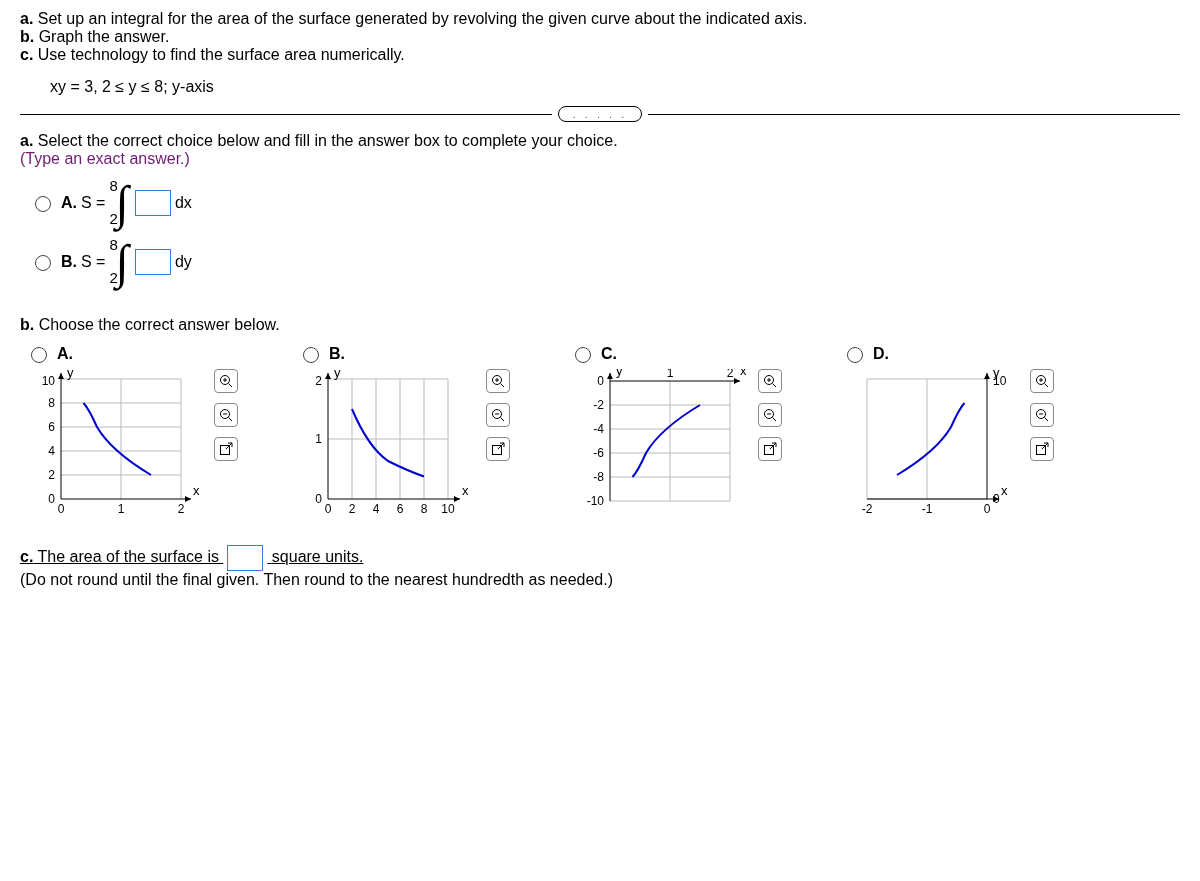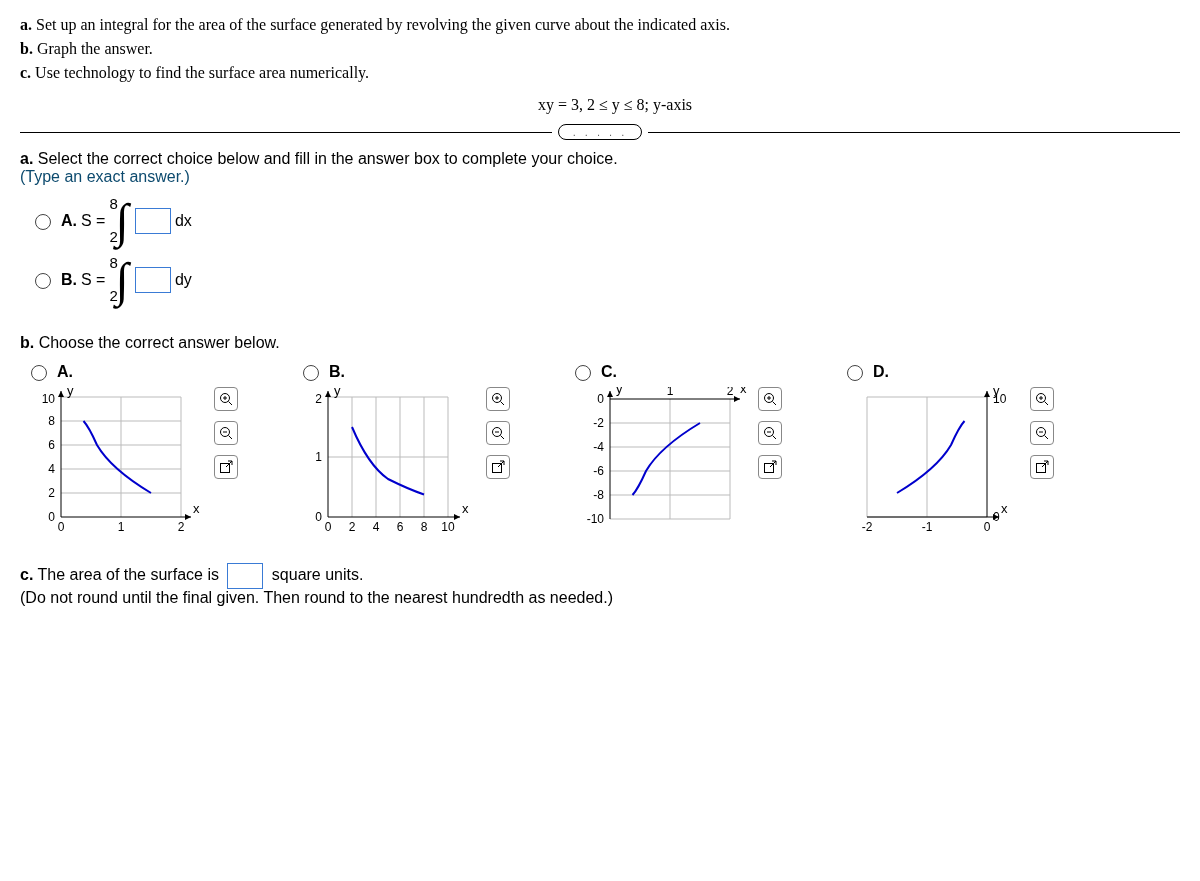--- a/index.html
+++ b/index.html
@@ -2,40 +2,40 @@
 <html><head>
 <meta charset="utf-8">
 <style>
   body {
     font-family: Arial, Helvetica, sans-serif;
     font-size: 16px;
     margin: 0;
     padding: 10px 20px;
     color: #000;
   }
-  .prompt-line { margin: 6px 0; font-family: Liberation Serif, serif; }
+  .prompt-line { margin: 0 0; }
   .bold { font-weight: bold; }
-  .indent { margin-left: 30px; text-align: center; }
+  .indent { margin-left: 30px; }
   .divider-wrap {
     display: flex;
     align-items: center;
     margin: 10px 0;
   }
   .divider-line { flex: 1; height: 1px; background: #000; }
   .divider-pill {
     border: 1px solid #000;
     border-radius: 10px;
     padding: 0 14px;
     font-size: 11px;
     letter-spacing: 3px;
     line-height: 14px;
     margin: 0 6px;
     color:#666;
   }
-  .red-hint { color: #0c4a6e; }
+  .red-hint { color: #701a75; }
   .choice-row {
     display: flex;
     align-items: center;
     margin: 10px 0 10px 10px;
   }
   .radio {
     appearance: none;
     width: 16px; height: 16px;
     border: 1px solid #444;
     border-radius: 50%;
@@ -395,18 +395,18 @@
               <rect x="1.5" y="3.5" width="9" height="9" stroke="#000" fill="none"></rect>
               <line x1="7" y1="7" x2="13" y2="1" stroke="#000"></line>
               <polyline points="9,1 13,1 13,5" stroke="#000" fill="none"></polyline>
             </svg>
           </div>
       </div>
     </div>
   </div>
 </div>
 
-<div style="margin-top:26px;">
+<div style="margin-top:26px;text-decoration:underline;">
   <span class="bold">c.</span><span> The area of the surface is </span>
   <input class="answer-box" style="vertical-align: middle;">
   <span> square units.</span>
 </div>
 <div>(Do not round until the final given. Then round to the nearest hundredth as needed.)</div>
 
 </body></html>

